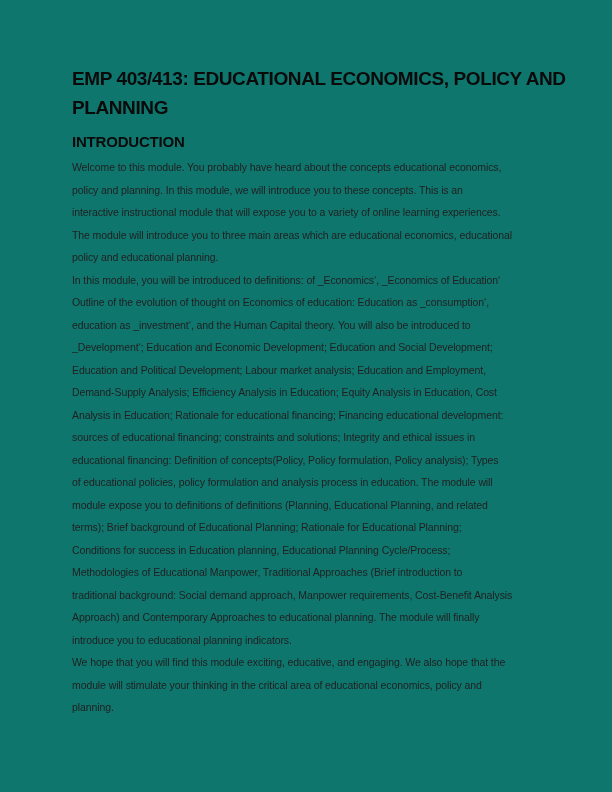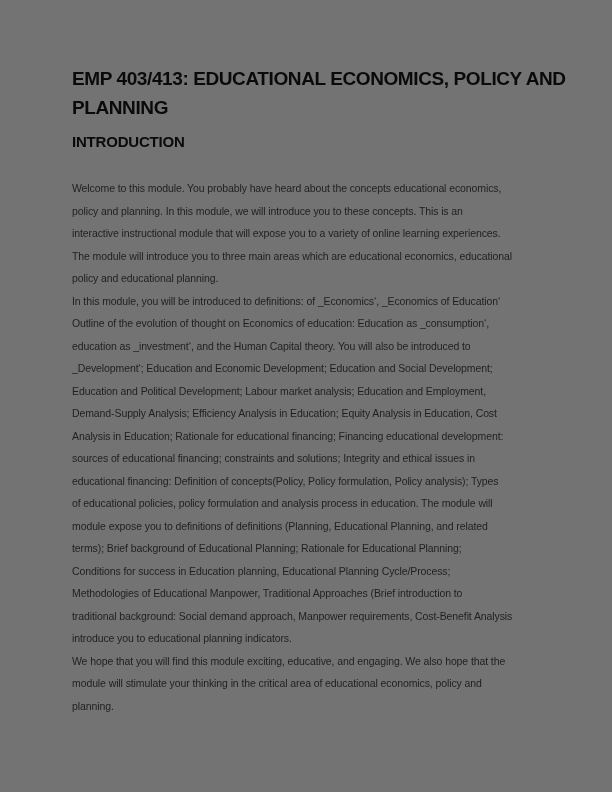--- a/index.html
+++ b/index.html
@@ -4,21 +4,21 @@
 <style>
   html, body {
     margin: 0;
     padding: 0;
     background: #ffffff;
   }
   .page {
     position: relative;
     width: 612px;
     height: 792px;
-    background: #737373;
+    background: #0f766e;
     box-sizing: border-box;
     padding: 64px 20px 0 72px;
     font-family: "Liberation Sans", sans-serif;
     overflow: hidden;
   }
   .doc-title {
     margin: 0;
     font-size: 19px;
     font-weight: 700;
     line-height: 29px;
@@ -28,21 +28,21 @@
   .doc-title .line { white-space: nowrap; }
   .section-heading {
     margin: 10px 0 0 0;
     font-size: 15px;
     font-weight: 700;
     line-height: 20px;
     letter-spacing: -0.2px;
     color: #0a0a0a;
   }
   .body-text {
-    margin-top: 25px;
+    margin-top: 4px;
     font-size: 10.5px;
     font-weight: 400;
     line-height: 22.5px;
     letter-spacing: -0.1px;
     color: #1f1f1f;
   }
   .body-text .line { white-space: nowrap; }
 </style>
 </head>
 <body>
@@ -67,18 +67,19 @@
       <div class="line">Demand-Supply Analysis; Efficiency Analysis in Education; Equity Analysis in Education, Cost</div>
       <div class="line">Analysis in Education; Rationale for educational financing; Financing educational development:</div>
       <div class="line">sources of educational financing; constraints and solutions; Integrity and ethical issues in</div>
       <div class="line">educational financing: Definition of concepts(Policy, Policy formulation, Policy analysis); Types</div>
       <div class="line">of educational policies, policy formulation and analysis process in education. The module will</div>
       <div class="line">module expose you to definitions of definitions (Planning, Educational Planning, and related</div>
       <div class="line">terms); Brief background of Educational Planning; Rationale for Educational Planning;</div>
       <div class="line">Conditions for success in Education planning, Educational Planning Cycle/Process;</div>
       <div class="line">Methodologies of Educational Manpower, Traditional Approaches (Brief introduction to</div>
       <div class="line">traditional background: Social demand approach, Manpower requirements, Cost-Benefit Analysis</div>
+      <div class="line">Approach) and Contemporary Approaches to educational planning. The module will finally</div>
       <div class="line">introduce you to educational planning indicators.</div>
       <div class="line">We hope that you will find this module exciting, educative, and engaging. We also hope that the</div>
       <div class="line">module will stimulate your thinking in the critical area of educational economics, policy and</div>
       <div class="line">planning.</div>
     </div>
 </div>
 
 </body></html>

